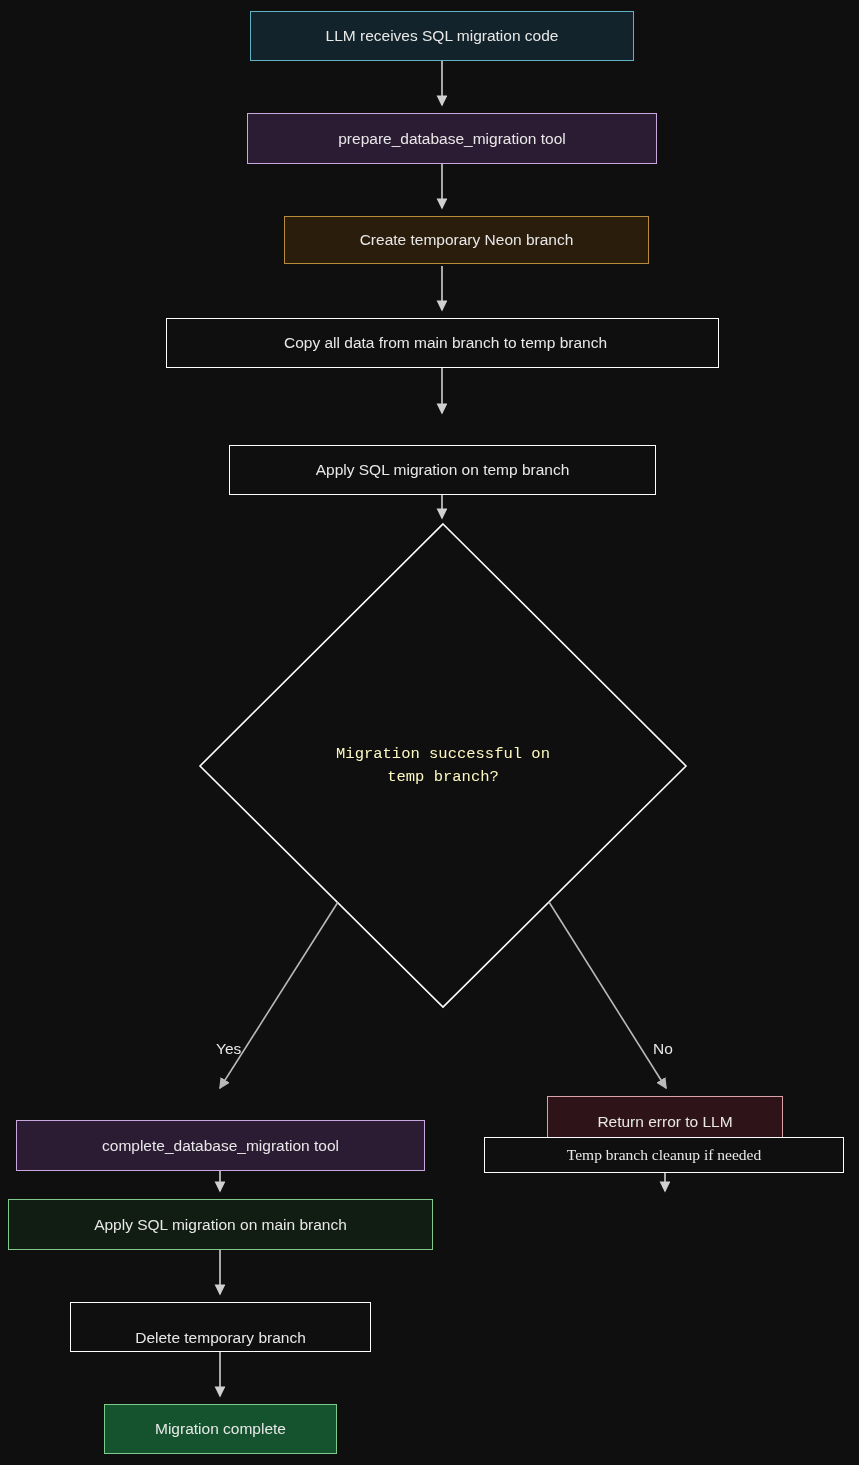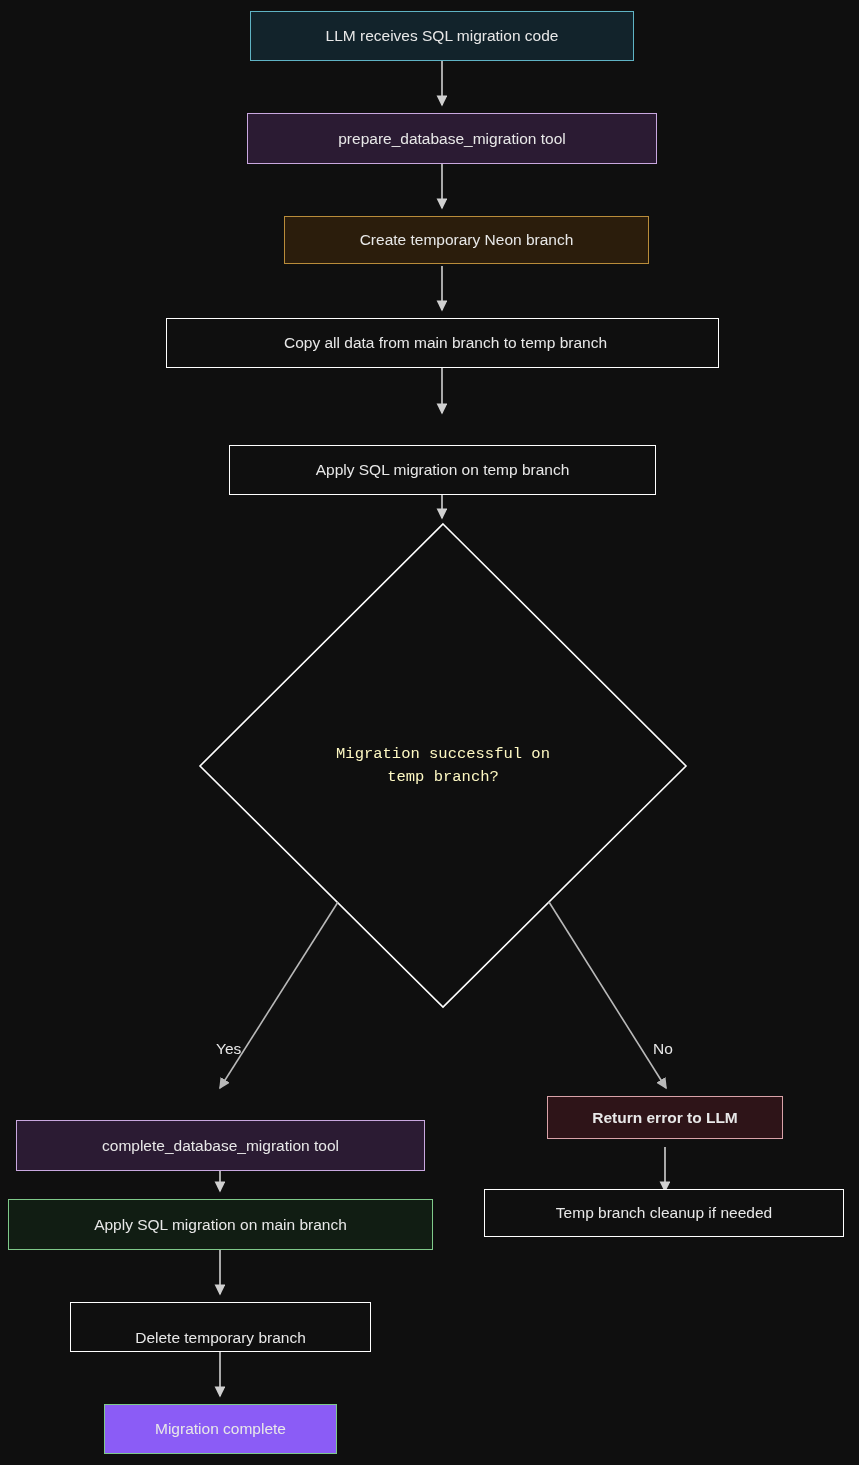--- a/index.html
+++ b/index.html
@@ -126,33 +126,33 @@
   </div>
 
   <div class="edge-label" style="left:653px; top:1040px;">
     <span>No</span>
   </div>
 
   <div class="node" style="left:16px; top:1120px; width:409px; height:51px; background:#2b1b33; border-color:#c9a8e0;">
     <span>complete_database_migration tool</span>
   </div>
 
-  <div class="node" style="left:547px; top:1096px; width:236px; height:43px; background:#2e1418; border-color:#d9a2a8;font-weight:bold;">
+  <div class="node" style="left:547px; top:1096px; width:236px; height:51px; background:#2e1418; border-color:#d9a2a8;">
     <span>Return error to LLM</span>
   </div>
 
   <div class="node" style="left:8px; top:1199px; width:425px; height:51px; background:#111d13; border-color:#7fc98a;">
     <span>Apply SQL migration on main branch</span>
   </div>
 
-  <div class="node" style="left:484px; top:1189px; width:360px; height:48px; background:#0f0f0f; border-color:#ffffff;">
+  <div class="node" style="left:484px; top:1137px; width:360px; height:36px; background:#0f0f0f; border-color:#ffffff;font-family:Liberation Serif, serif;">
     <span>Temp branch cleanup if needed</span>
   </div>
 
   <div class="node" style="left:70px; top:1302px; width:301px; height:50px; background:#0f0f0f; border-color:#ffffff;align-items:flex-end;">
     <span>Delete temporary branch</span>
   </div>
 
-  <div class="node" style="left:104px; top:1404px; width:233px; height:50px; background:#8b5cf6; border-color:#7fc98a;">
+  <div class="node" style="left:104px; top:1404px; width:233px; height:50px; background:#14532d; border-color:#7fc98a;">
     <span>Migration complete</span>
   </div>
 
 </div>
 
 </body></html>

